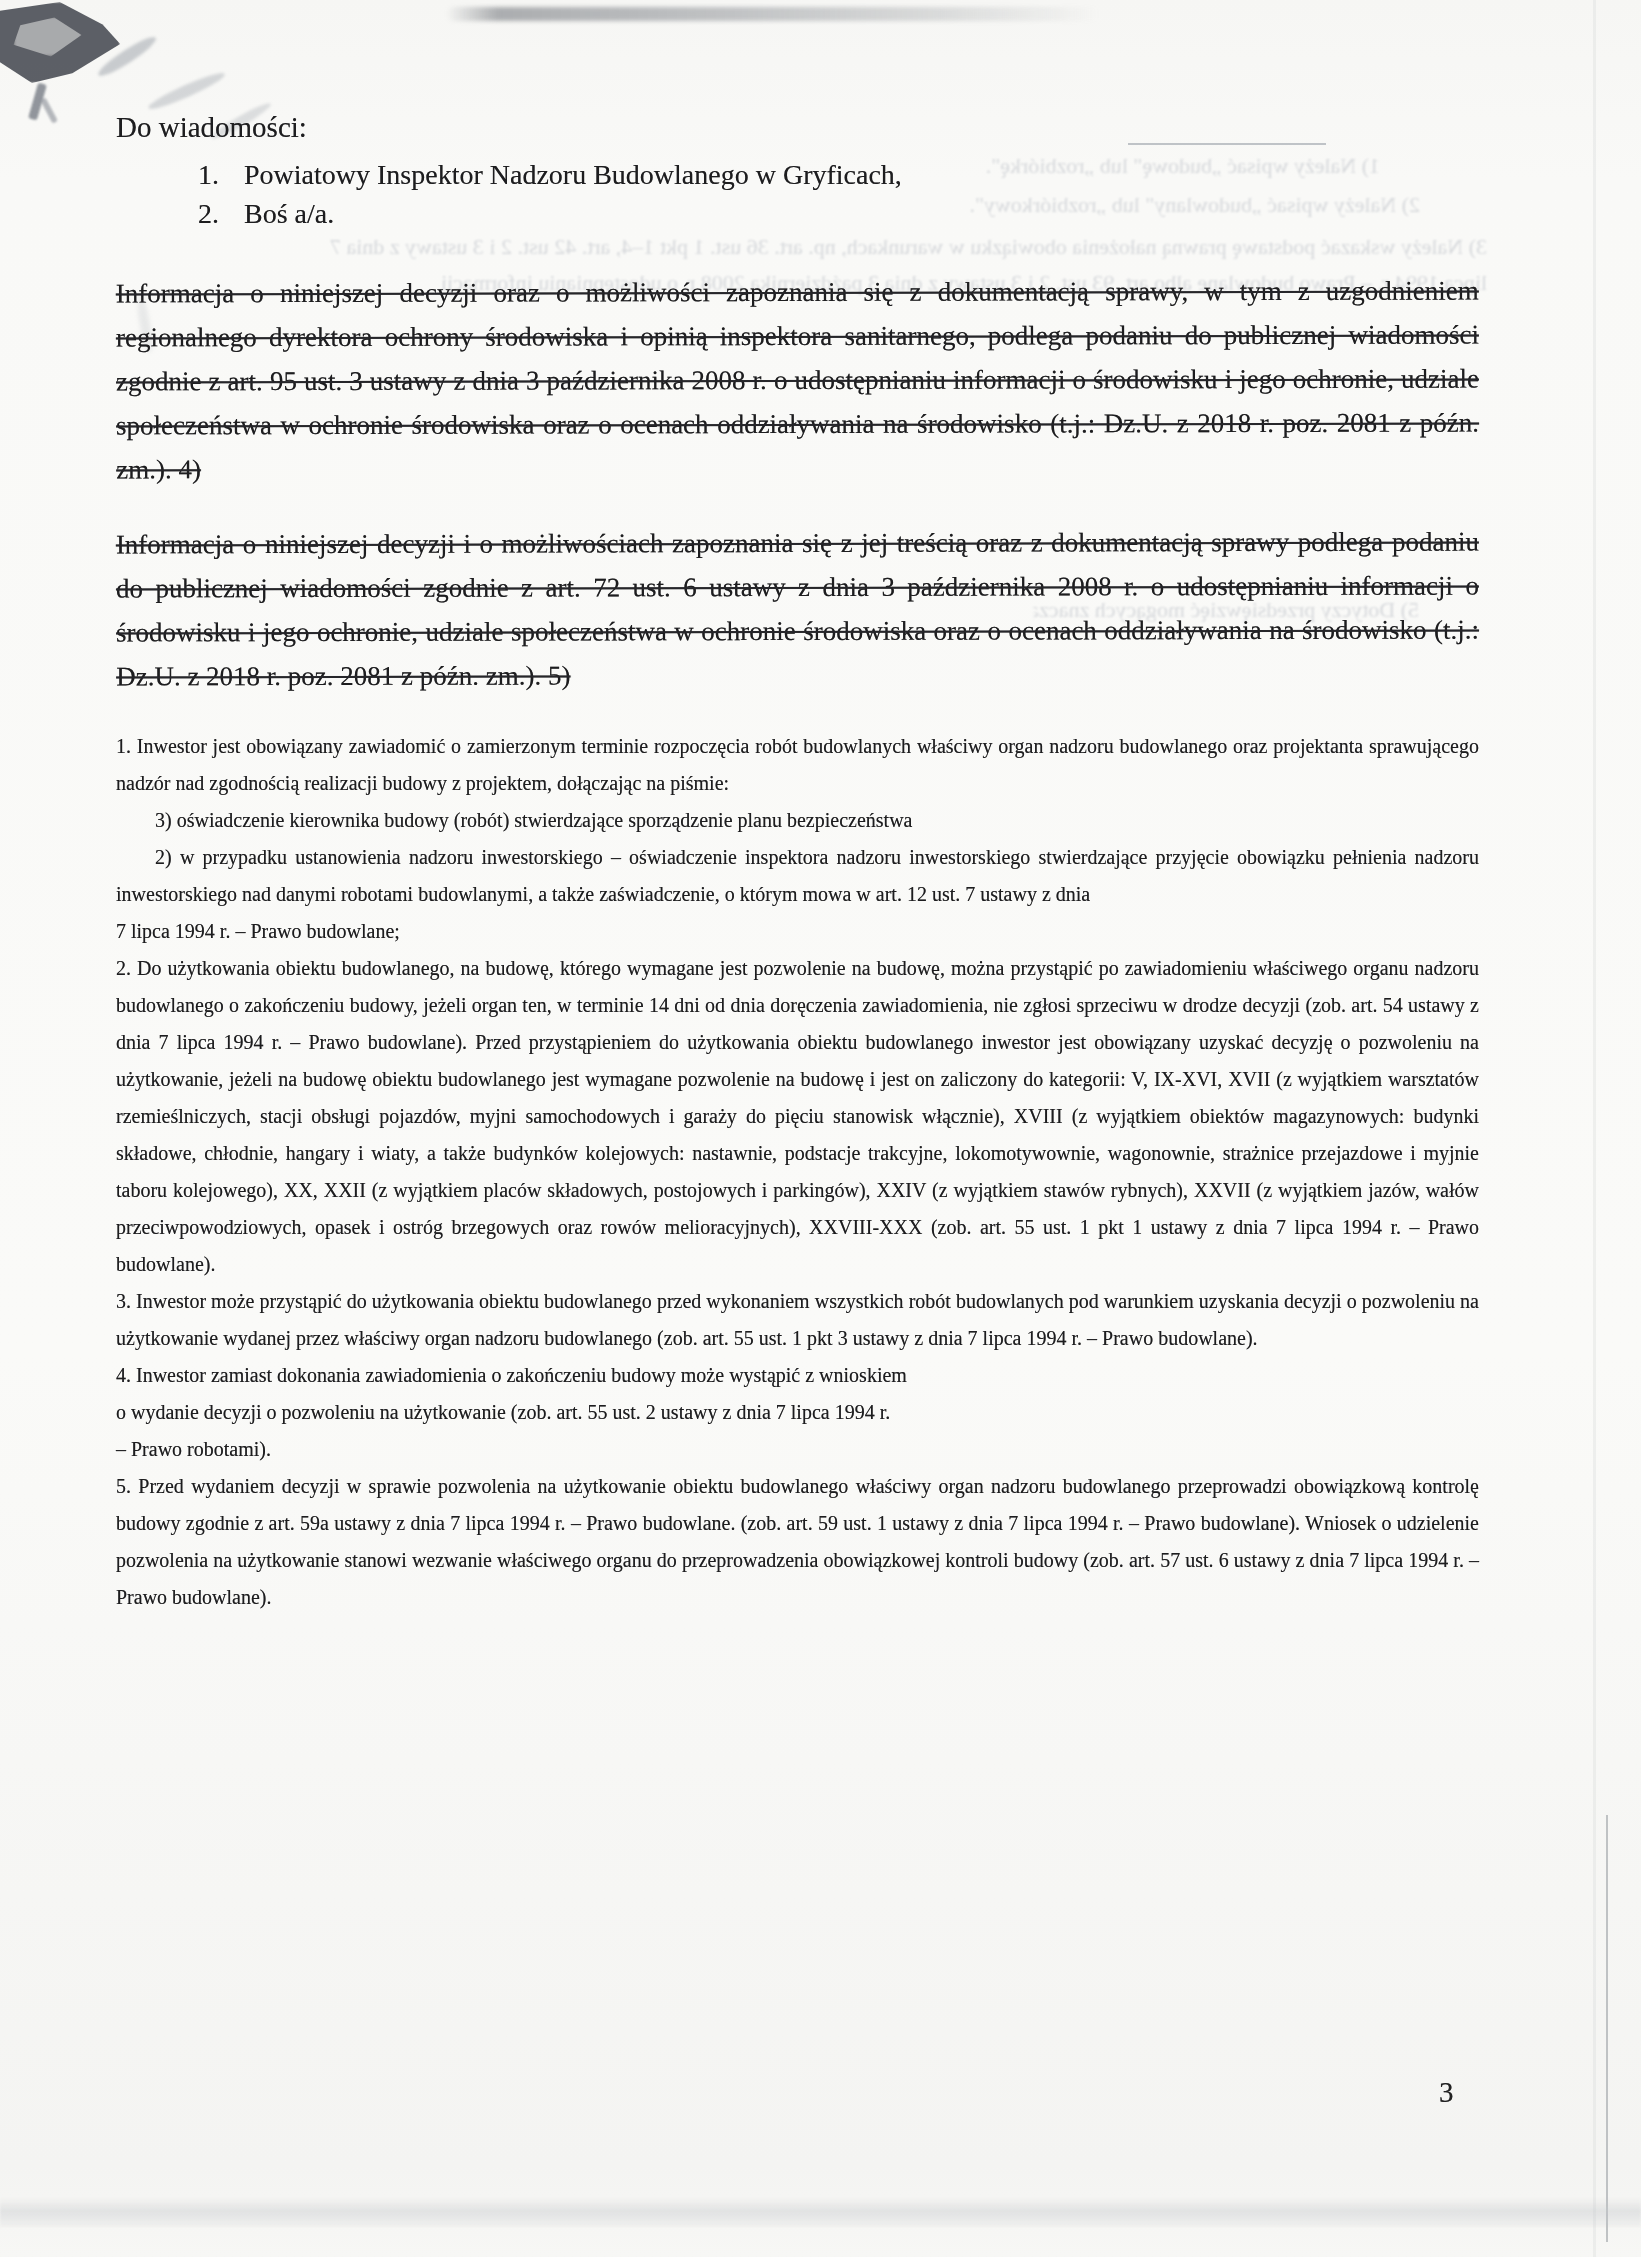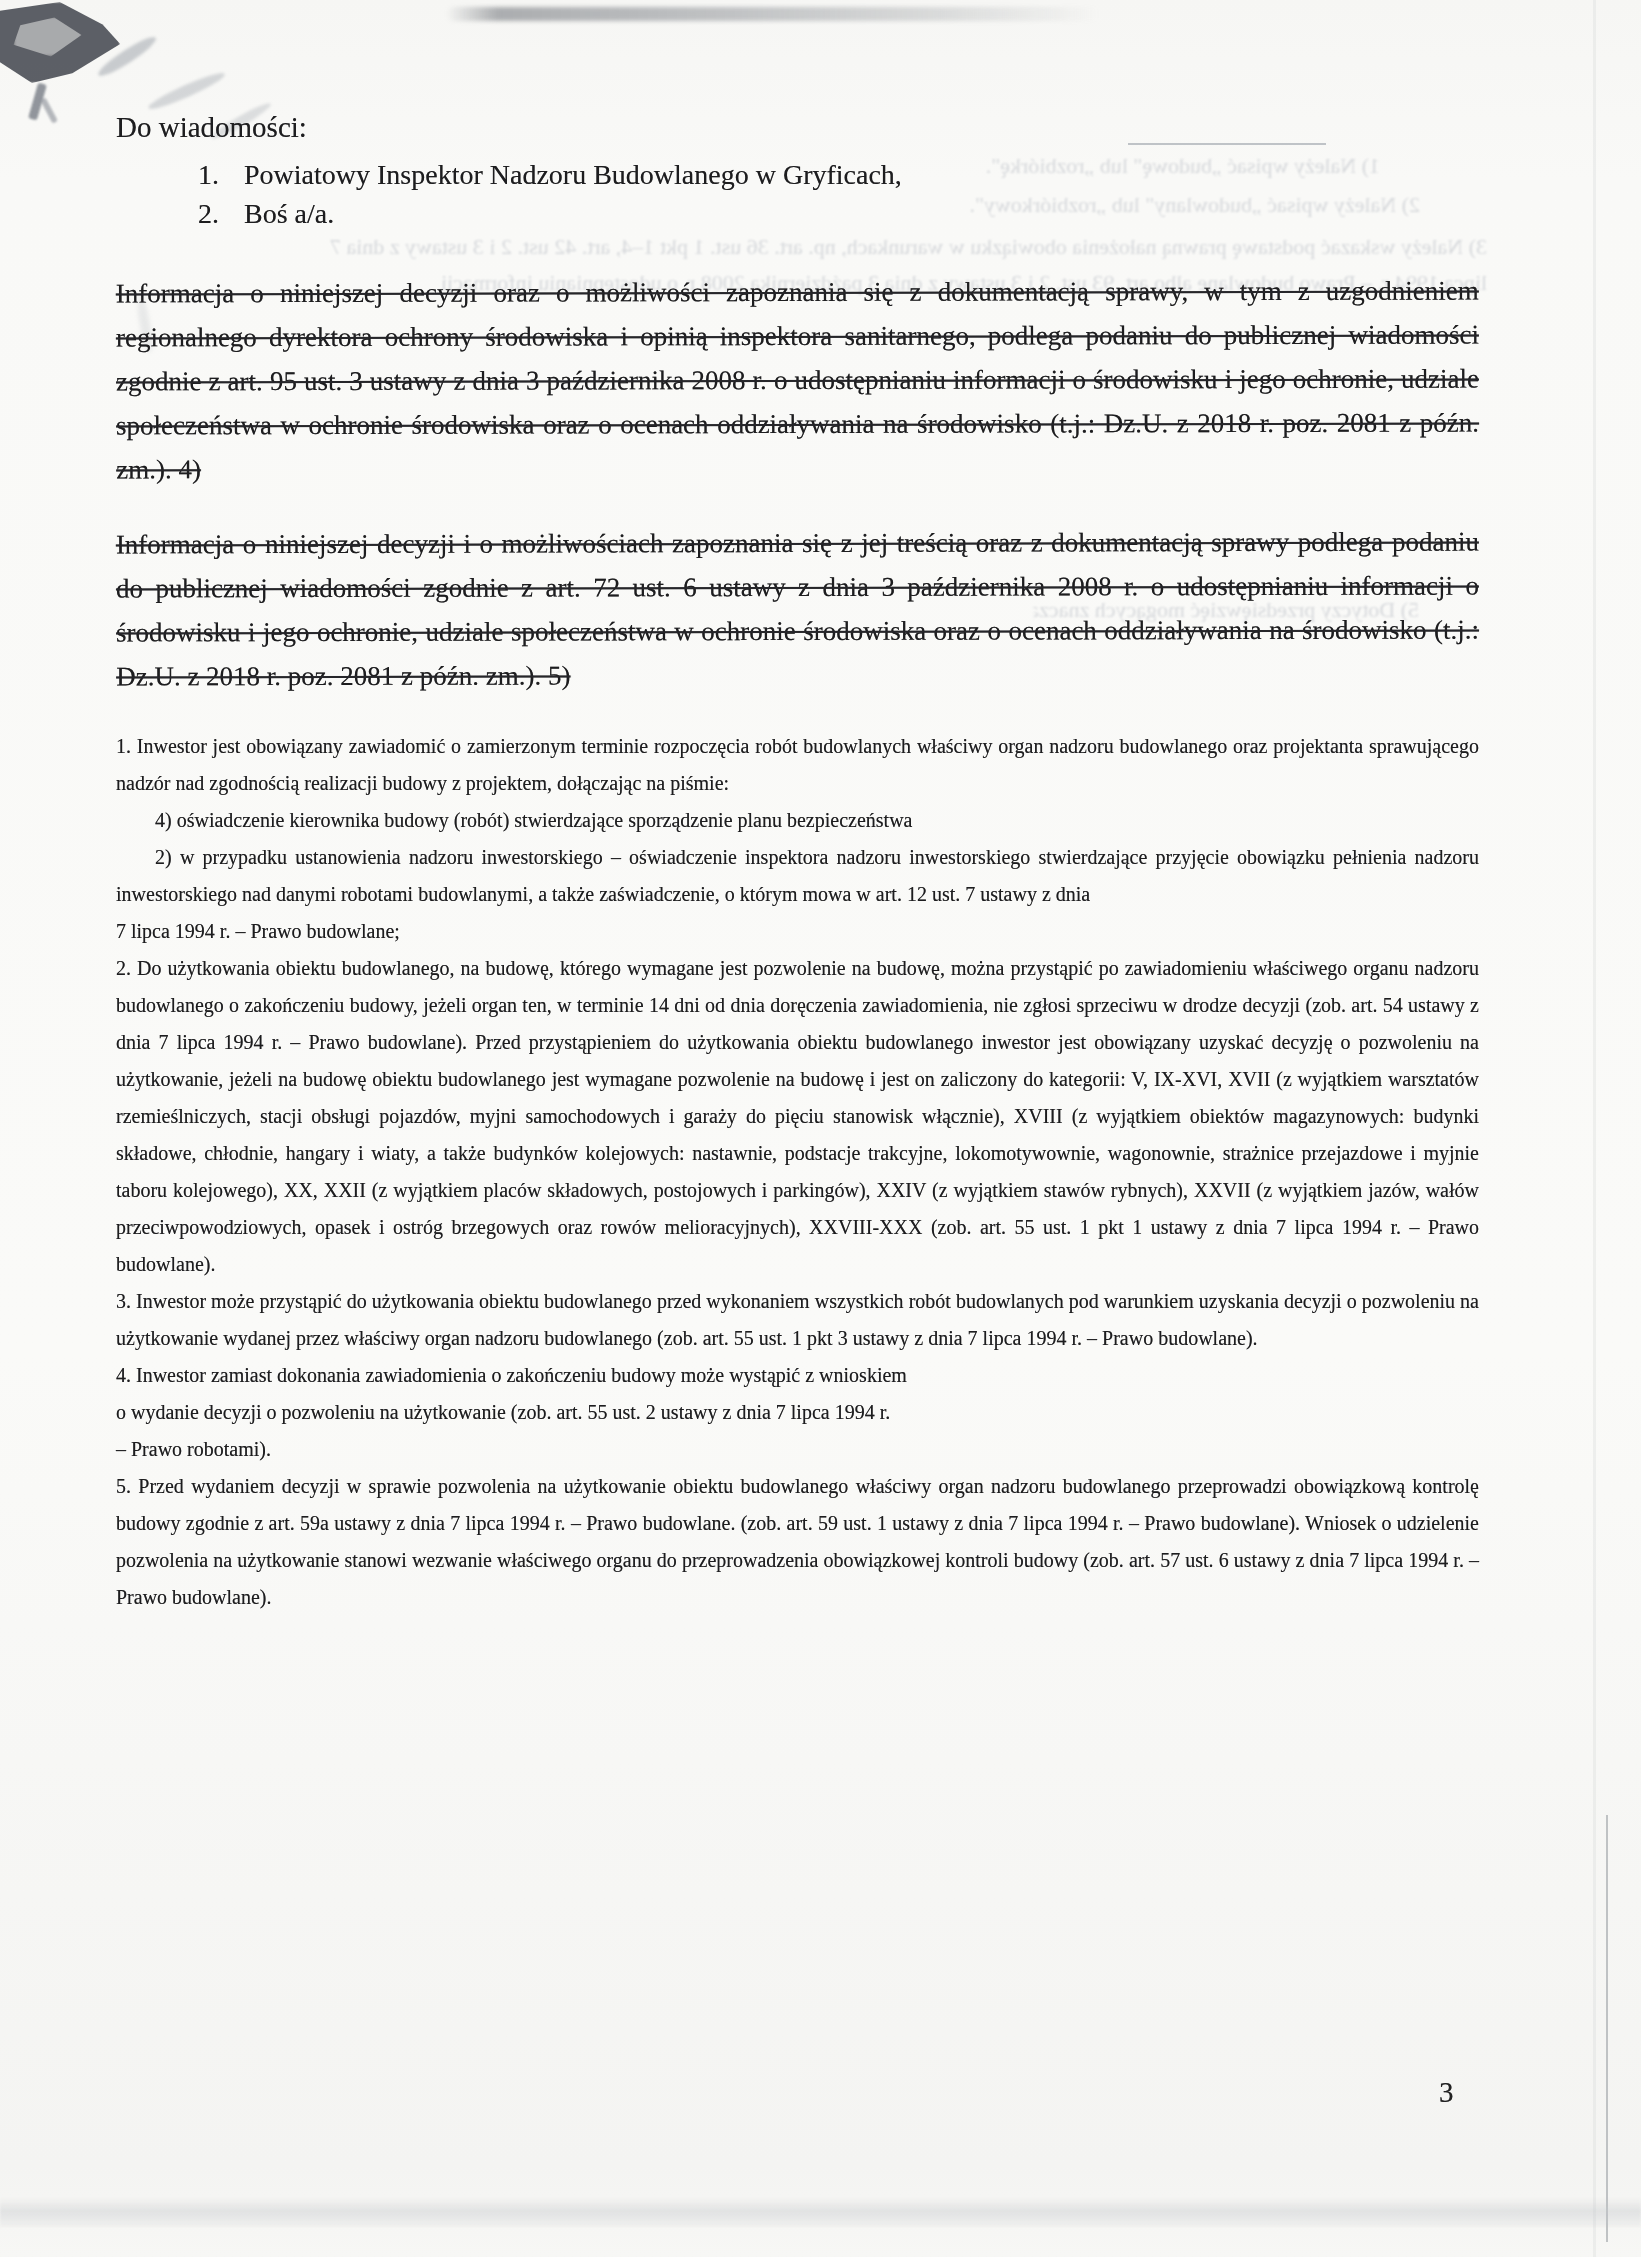--- a/index.html
+++ b/index.html
@@ -125,21 +125,21 @@
     </div>
 
     <div class="struck-wrap">
       <p class="struck-p">Informacja o niniejszej decyzji oraz o możliwości zapoznania się z dokumentacją sprawy, w tym z uzgodnieniem regionalnego dyrektora ochrony środowiska i opinią inspektora sanitarnego, podlega podaniu do publicznej wiadomości zgodnie z art. 95 ust. 3 ustawy z dnia 3 października 2008 r. o udostępnianiu informacji o środowisku i jego ochronie, udziale społeczeństwa w ochronie środowiska oraz o ocenach oddziaływania na środowisko (t.j.: Dz.U. z 2018 r. poz. 2081 z późn. zm.). 4)</p>
       <p class="struck-p">Informacja o niniejszej decyzji i o możliwościach zapoznania się z jej treścią oraz z dokumentacją sprawy podlega podaniu do publicznej wiadomości zgodnie z art. 72 ust. 6 ustawy z dnia 3 października 2008 r. o udostępnianiu informacji o środowisku i jego ochronie, udziale społeczeństwa w ochronie środowiska oraz o ocenach oddziaływania na środowisko (t.j.: Dz.U. z 2018 r. poz. 2081 z późn. zm.). 5)</p>
     </div>
 
 
     <div class="pz-body">
       <p class="v-justify">1. Inwestor jest obowiązany zawiadomić o zamierzonym terminie rozpoczęcia robót budowlanych właściwy organ nadzoru budowlanego oraz projektanta sprawującego nadzór nad zgodnością realizacji budowy z projektem, dołączając na piśmie:</p>
-      <p class="v-plain v-indent">4) oświadczenie kierownika budowy (robót) stwierdzające sporządzenie planu bezpieczeństwa</p>
+      <p class="v-plain v-indent">3) oświadczenie kierownika budowy (robót) stwierdzające sporządzenie planu bezpieczeństwa</p>
       <p class="v-justify v-indent">2) w przypadku ustanowienia nadzoru inwestorskiego – oświadczenie inspektora nadzoru inwestorskiego stwierdzające przyjęcie obowiązku pełnienia nadzoru inwestorskiego nad danymi robotami budowlanymi, a także zaświadczenie, o którym mowa w art. 12 ust. 7 ustawy z dnia</p>
       <p class="v-plain">7 lipca 1994 r. – Prawo budowlane;</p>
       <p class="v-justify">2. Do użytkowania obiektu budowlanego, na budowę, którego wymagane jest pozwolenie na budowę, można przystąpić po zawiadomieniu właściwego organu nadzoru budowlanego o zakończeniu budowy, jeżeli organ ten, w terminie 14 dni od dnia doręczenia zawiadomienia, nie zgłosi sprzeciwu w drodze decyzji (zob. art. 54 ustawy z dnia 7 lipca 1994 r. – Prawo budowlane). Przed przystąpieniem do użytkowania obiektu budowlanego inwestor jest obowiązany uzyskać decyzję o pozwoleniu na użytkowanie, jeżeli na budowę obiektu budowlanego jest wymagane pozwolenie na budowę i jest on zaliczony do kategorii: V, IX-XVI, XVII (z wyjątkiem warsztatów rzemieślniczych, stacji obsługi pojazdów, myjni samochodowych i garaży do pięciu stanowisk włącznie), XVIII (z wyjątkiem obiektów magazynowych: budynki składowe, chłodnie, hangary i wiaty, a także budynków kolejowych: nastawnie, podstacje trakcyjne, lokomotywownie, wagonownie, strażnice przejazdowe i myjnie taboru kolejowego), XX, XXII (z wyjątkiem placów składowych, postojowych i parkingów), XXIV (z wyjątkiem stawów rybnych), XXVII (z wyjątkiem jazów, wałów przeciwpowodziowych, opasek i ostróg brzegowych oraz rowów melioracyjnych), XXVIII-XXX (zob. art. 55 ust. 1 pkt 1 ustawy z dnia 7 lipca 1994 r. – Prawo budowlane).</p>
       <p class="v-justify">3. Inwestor może przystąpić do użytkowania obiektu budowlanego przed wykonaniem wszystkich robót budowlanych pod warunkiem uzyskania decyzji o pozwoleniu na użytkowanie wydanej przez właściwy organ nadzoru budowlanego (zob. art. 55 ust. 1 pkt 3 ustawy z dnia 7 lipca 1994 r. – Prawo budowlane).</p>
       <p class="v-plain">4. Inwestor zamiast dokonania zawiadomienia o zakończeniu budowy może wystąpić z wnioskiem</p>
       <p class="v-plain">o wydanie decyzji o pozwoleniu na użytkowanie (zob. art. 55 ust. 2 ustawy z dnia 7 lipca 1994 r.</p>
       <p class="v-plain">– Prawo robotami).</p>
       <p class="v-justify">5. Przed wydaniem decyzji w sprawie pozwolenia na użytkowanie obiektu budowlanego właściwy organ nadzoru budowlanego przeprowadzi obowiązkową kontrolę budowy zgodnie z art. 59a ustawy z dnia 7 lipca 1994 r. – Prawo budowlane. (zob. art. 59 ust. 1 ustawy z dnia 7 lipca 1994 r. – Prawo budowlane). Wniosek o udzielenie pozwolenia na użytkowanie stanowi wezwanie właściwego organu do przeprowadzenia obowiązkowej kontroli budowy (zob. art. 57 ust. 6 ustawy z dnia 7 lipca 1994 r. – Prawo budowlane).</p>
     </div>
 

